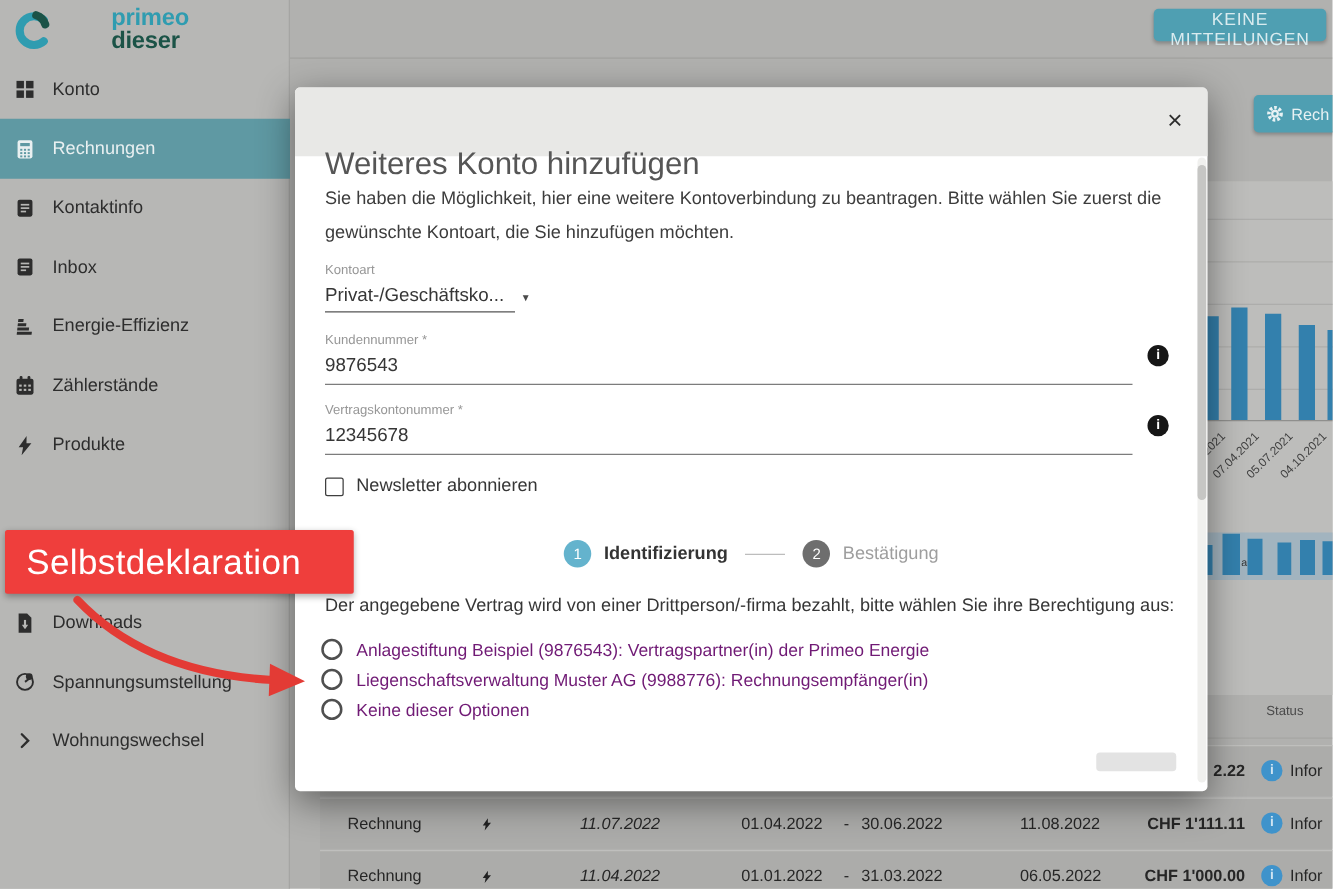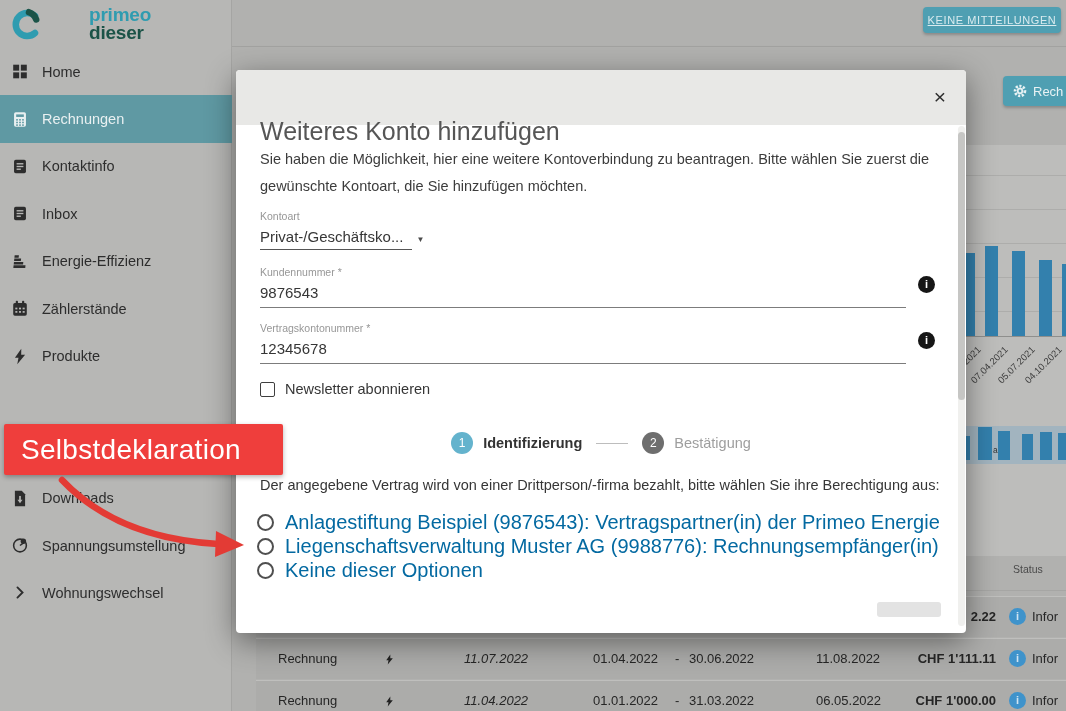--- a/index.html
+++ b/index.html
@@ -18,21 +18,21 @@
   .logo-text .l1 { color:#2f9cb0; }
   .logo-text .l2 { color:#1b5347; }
   .nav { position:absolute; left:0; top:48px; width:232px; }
   .nav-item { height:47.4px; display:flex; align-items:center; padding-left:11px; gap:13px; font-size:14.5px; color:#2d2d2d; cursor:pointer; }
   .nav-item svg { flex:0 0 18px; }
   .nav-item.active { background:#5f99a3; color:#e9f0f1; }
   .nav-spacer { height:47.4px; }
 
   
   .btn-teal { position:absolute; background:#4f9fb2; color:#d9ebef; border:none; border-radius:4px; font-family:"Liberation Sans",sans-serif; cursor:pointer; box-shadow:0 2px 3px rgba(0,0,0,0.22); }
-  .btn-notifications { left:923px; top:7px; width:138px; height:26px; font-size:11px; letter-spacing:0.6px;text-decoration:underline; }
+  .btn-notifications { left:923px; top:7px; width:138px; height:26px; font-size:14px; letter-spacing:0.6px; }
   .btn-settings { left:1003px; top:76px; width:75px; height:30px; font-size:13px; display:flex; align-items:center; gap:6px; padding-left:10px; color:#e8f2f4; }
 
   
   .chart-card { position:absolute; left:950px; top:145px; width:130px; height:411px; background:#bdbdbb; }
   .gridline { position:absolute; left:950px; width:130px; height:1px; background:#adadab; }
   .axisline { position:absolute; left:950px; top:336px; width:130px; height:1px; background:#8f8f8d; }
   .cbar { position:absolute; background:#3380ad; }
   .xlab { position:absolute; width:62px; font-size:9.5px; color:#3f3f3f; transform:rotate(-45deg); transform-origin:100% 0; text-align:right; white-space:nowrap; }
   .navband { position:absolute; left:950px; top:426px; width:130px; height:38px; background:#a2b4bf; }
   .nbar { position:absolute; background:#3380ad; }
@@ -73,21 +73,21 @@
   .stepper { position:absolute; left:0; top:362px; width:730px; display:flex; align-items:center; justify-content:center; gap:10px; }
   .step-circle { width:22px; height:22px; border-radius:50%; color:#fff; font-size:12px; display:flex; align-items:center; justify-content:center; }
   .step-1 { background:#64b3cd; }
   .step-2 { background:#6e6e6e; }
   .step-label-active { font-size:14.5px; color:#333;font-weight:bold; }
   .step-label-muted { font-size:14.5px; color:#9e9e9e; }
   .step-line { width:32px; height:1px; background:#bdbdbd; margin:0 4px; }
   .modal-question { position:absolute; left:24px; top:407px; width:690px; font-size:14.5px; color:#363636; }
   .radio-row { position:absolute; left:21px; display:flex; align-items:center; gap:11px; cursor:pointer; }
   .radio-circle { width:17px; height:17px; border:2px solid #4f4f4f; border-radius:50%; background:#fff; flex:0 0 17px; }
-  .radio-label { font-size:20px; color:#0369a1; white-space:nowrap; }
+  .radio-label { font-size:14px; color:#701a75; white-space:nowrap; }
   .btn-disabled { position:absolute; left:641px; top:532px; width:64px; height:15px; background:#e3e3e3; border:none; border-radius:3px; }
   .m-scroll-track { position:absolute; right:1px; top:56px; width:7px; height:500px; background:#f0f0ee; border-radius:4px; }
   .m-scroll-thumb { position:absolute; right:1px; top:62px; width:7px; height:268px; background:#c6c6c4; border-radius:4px; cursor:grab; }
 
   
   .annot-label { position:absolute; left:4px; top:424px; width:279px; height:51px; background:#ef3e3c; border-radius:2px; z-index:20; display:flex; align-items:center; padding-left:17px; box-shadow:0 2px 5px rgba(0,0,0,0.3); }
   .annot-label span { color:#ffffff; font-size:28px; font-weight:500; letter-spacing:0.3px; }
   .annot-arrow { position:absolute; left:40px; top:470px; z-index:21; pointer-events:none; }
 </style>
 </head>
@@ -191,21 +191,21 @@
         </div>
       </div>
       <div class="nav">
         <div class="nav-item">
           <svg viewBox="0 0 20 20" width="17" height="17" fill="currentColor">
               <rect x="2" y="2" width="7" height="7"></rect>
               <rect x="11" y="2" width="7" height="7"></rect>
               <rect x="2" y="11" width="7" height="7"></rect>
               <rect x="11" y="11" width="7" height="7"></rect>
             </svg>
-          <span>Home</span>
+          <span>Konto</span>
         </div>
         <div class="nav-item active">
           <svg viewBox="0 0 20 20" width="17" height="17" fill="currentColor">
               <rect x="3" y="1.5" width="14" height="17" rx="2"></rect>
               <rect x="5.5" y="4" width="9" height="3" fill="#5f99a3"></rect>
               <rect x="5.5" y="9.5" width="2" height="1.8" fill="#5f99a3"></rect>
               <rect x="9" y="9.5" width="2" height="1.8" fill="#5f99a3"></rect>
               <rect x="12.5" y="9.5" width="2" height="1.8" fill="#5f99a3"></rect>
               <rect x="5.5" y="12.6" width="2" height="1.8" fill="#5f99a3"></rect>
               <rect x="9" y="12.6" width="2" height="1.8" fill="#5f99a3"></rect>

